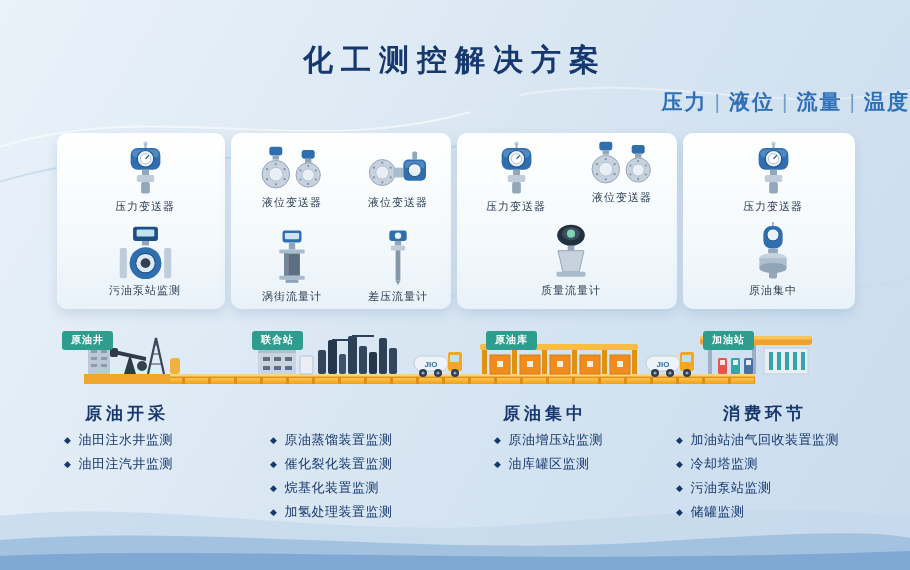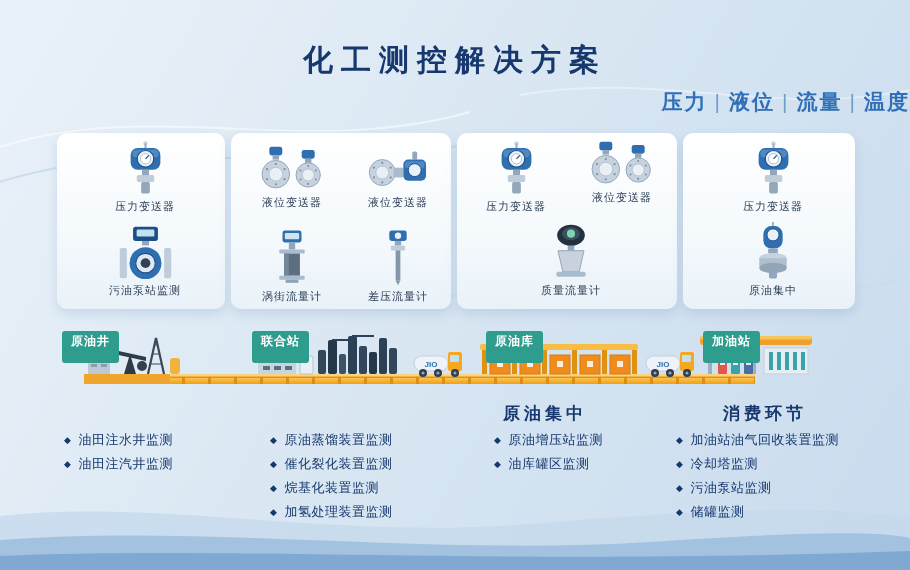--- a/index.html
+++ b/index.html
@@ -35,21 +35,21 @@
   .ico-lvl2{width:68px;height:47px}
   .ico-lvl{width:65px;height:47px}
   .ico-vortex{width:40px;height:57px}
   .ico-probe{width:40px;height:57px}
   .ico-mass{width:52px;height:57px}
   .ico-dpt{width:42px;height:58px}
 
   .flow{top:328px;left:0;width:910px;height:78px;}
   .flow-art{position:absolute;inset:0;width:910px;height:78px;}
   .badge{position:absolute;top:3px;background:var(--c-badge,#2f9d8e);color:#fff;
-    font-size:12px;font-weight:bold;letter-spacing:1px;padding:2px 9px 13px;border-radius:3px;}
+    font-size:10px;font-weight:bold;letter-spacing:1px;padding:2px 9px 3px;border-radius:3px;}
   .badge1{left:62px}.badge2{left:252px}.badge3{left:486px}.badge4{left:703px}
 
   .stage-title{top:402px;width:140px;text-align:center;
     font-size:17px;font-weight:bold;color:var(--c-navy,#16386e);letter-spacing:4px;}
   .st1{left:57px}.st2{left:260px}.st3{left:475px}.st4{left:695px}
 
   .bullets{top:428px;list-style:none;margin:0;padding:0;}
   .bullets li{display:flex;align-items:center;gap:7px;height:24px;
     font-size:13px;color:var(--c-navy,#16386e);letter-spacing:0.5px;white-space:nowrap;}
   .dia{font-size:9px;line-height:1;color:var(--c-navy,#16386e);}
@@ -408,20 +408,21 @@
         </g>
       </g>
     </svg>
 
     <span class="badge badge1">原油井</span>
     <span class="badge badge2">联合站</span>
     <span class="badge badge3">原油库</span>
     <span class="badge badge4">加油站</span>
   </div>
 
+  <div class="layer stage-title st1">原油开采</div>
   <div class="layer stage-title st4">消费环节</div>
   <div class="layer stage-title st3">原油集中</div>
 
   <ul class="layer bullets bl1">
     <li>
         <span class="dia">◆</span>
         <span>油田注水井监测</span>
       </li>
     <li>
         <span class="dia">◆</span>

